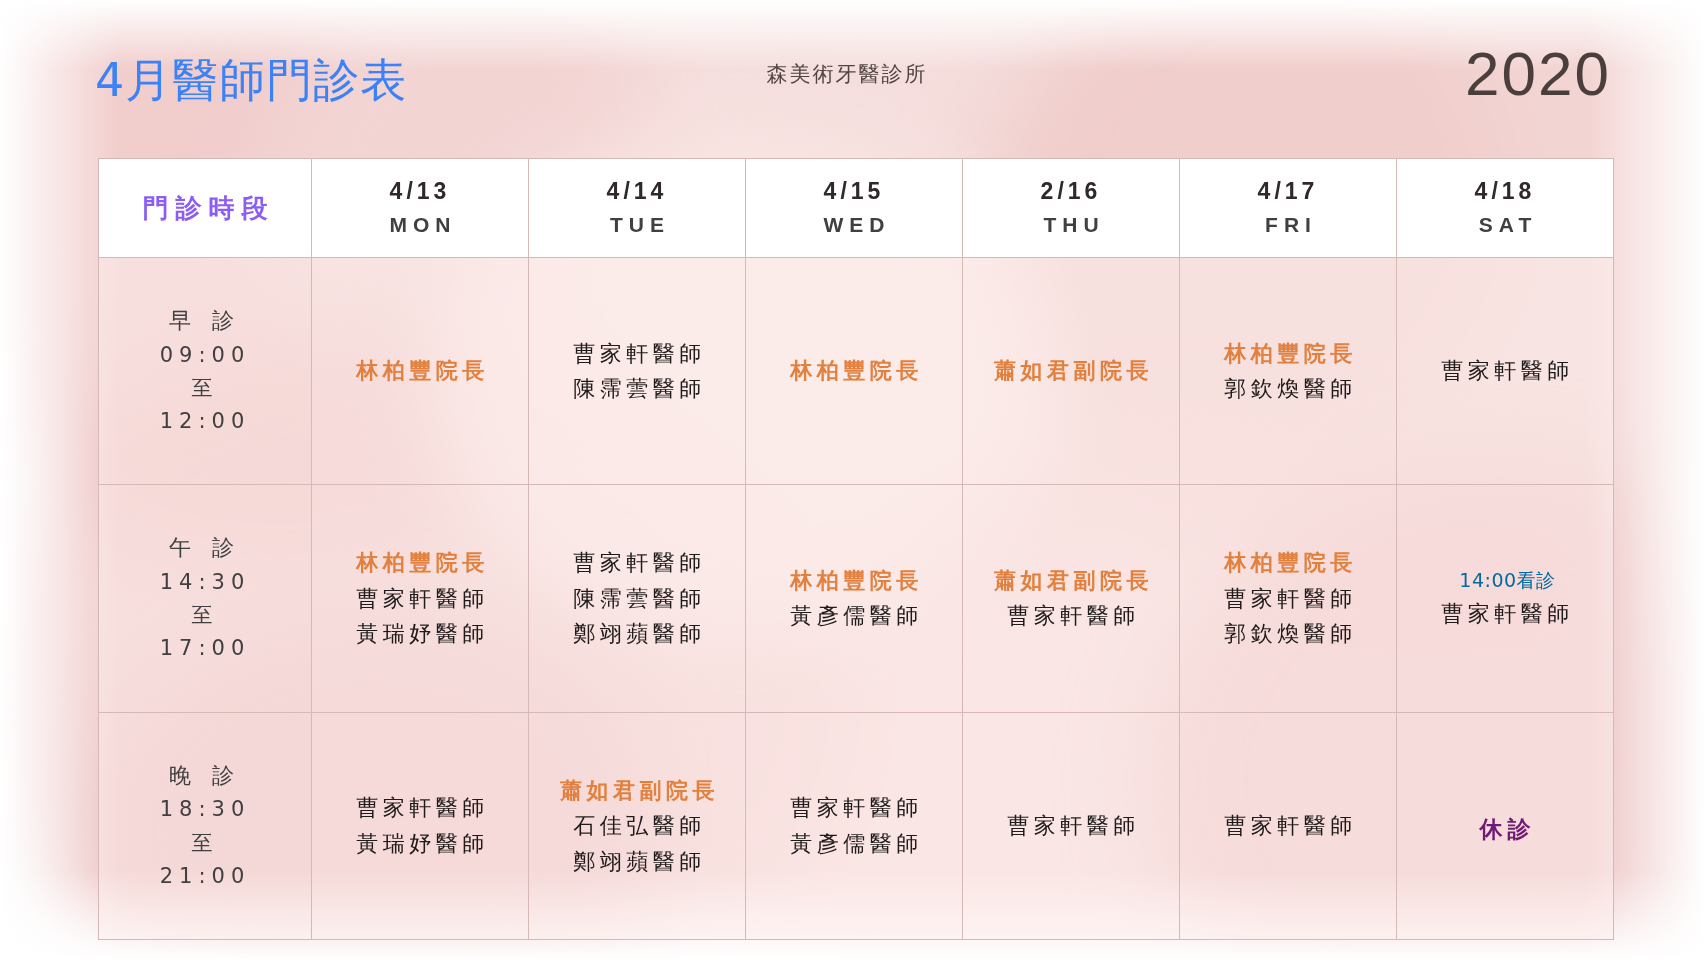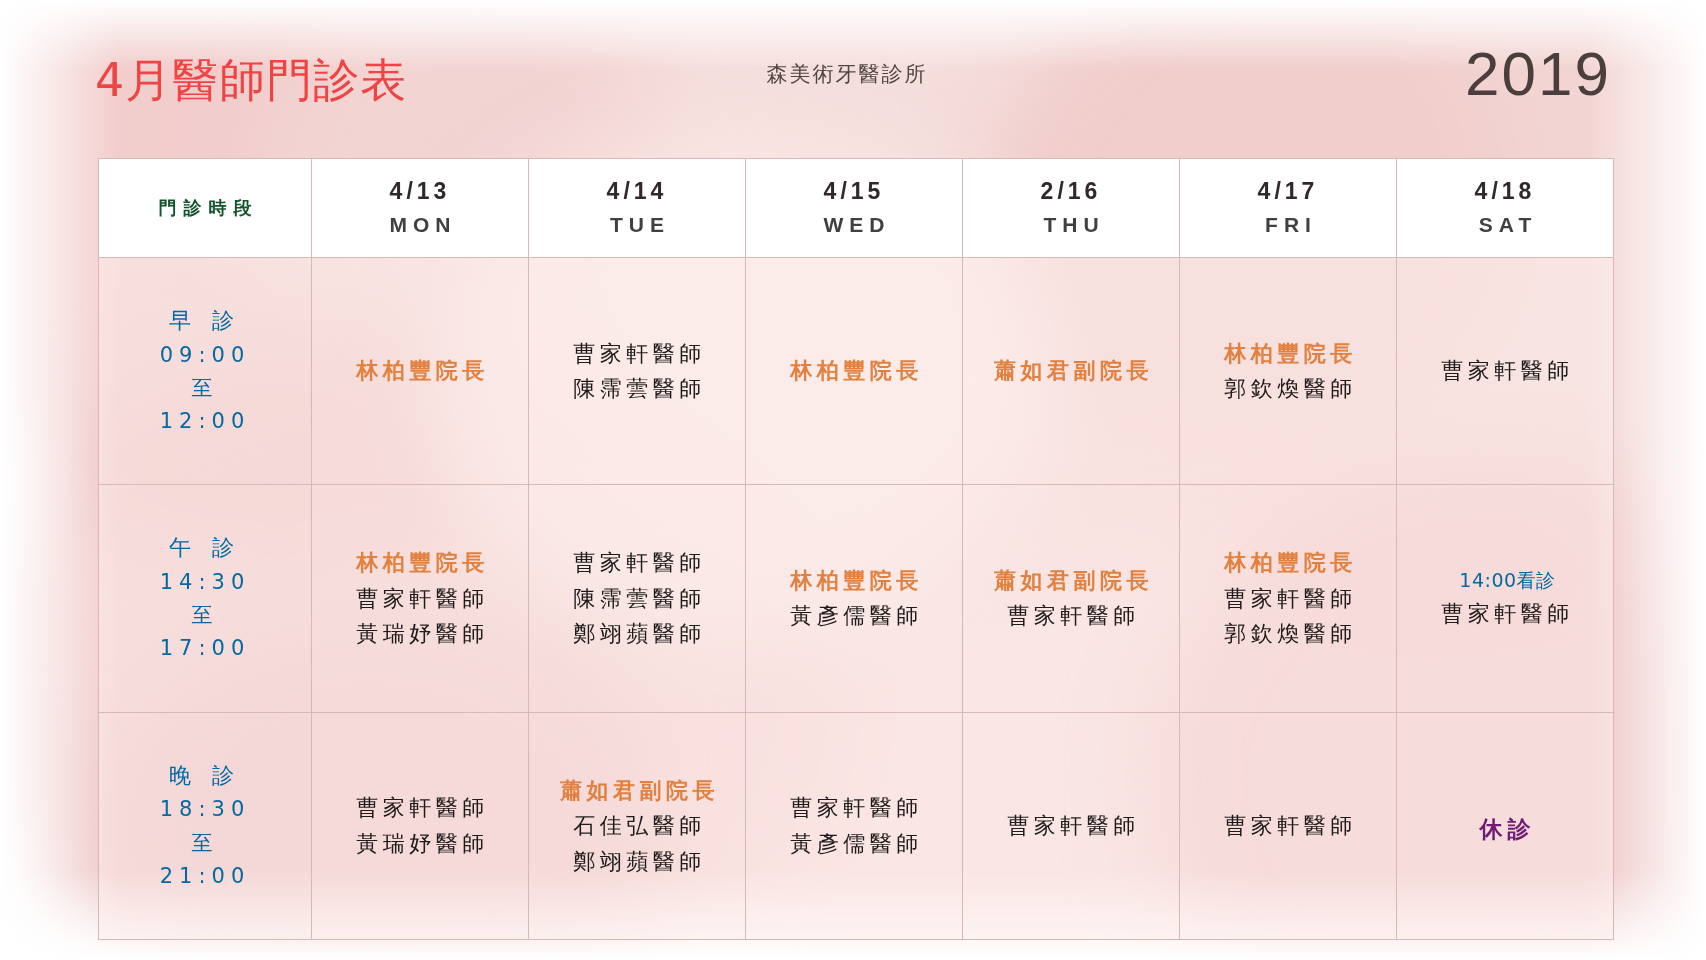--- a/index.html
+++ b/index.html
@@ -93,21 +93,21 @@
     position: absolute;
     left: 0; right: 0; top: 48px;
     height: 90px;
   }
   .title-main {
     position: absolute;
     left: 95px;
     top: 2px;
     font-size: 46px;
     letter-spacing: 1px;
-    color: #ef4444;
+    color: #3b82f6;
     font-family: "DejaVu Sans", "Liberation Sans", sans-serif;
     white-space: nowrap;
   }
   .clinic {
     position: absolute;
     left: 0; right: 12px;
     top: 12px;
     text-align: center;
     color: #4f4542;
   }
@@ -172,41 +172,41 @@
   .dh-day {
     font-size: 21px;
     letter-spacing: 6px;
     color: #404040;
     font-family: "Liberation Sans", sans-serif;
     font-weight: bold;
     line-height: 1.6;
     padding-left: 6px;
   }
   .th-time-label {
-    font-size: 18px;
+    font-size: 26px;
     letter-spacing: 7px;
-    color: #14532d;
+    color: #8b5cf6;
     font-family: "DejaVu Sans", "Liberation Sans", sans-serif;
     padding-left: 7px;
   }
 
   tbody td {
     background: rgba(253, 240, 238, 0.55);
   }
   tbody tr { height: 204px; }
 
   td.time-cell {
     background: rgba(253, 241, 239, 0.5);
     padding-right: 28px;
     text-align: right;
   }
   .tc-line {
     font-size: 21px;
     letter-spacing: 6px;
-    color: #0369a1;
+    color: #404040;
     line-height: 1.58;
     font-family: "DejaVu Sans", "Liberation Sans", sans-serif;
   }
   .tc-line.session {
     font-size: 22px;
     letter-spacing: 7px;
   }
 
   .names {
     display: flex;
@@ -259,21 +259,21 @@
   <div class="bg-fade-b"></div>
 </div>
 
 <div class="page">
 
   <div class="header">
     <div class="title-main">4月醫師門診表</div>
     <div class="clinic">
       <div class="clinic-cn">森美術牙醫診所</div>
     </div>
-    <div class="year">2019</div>
+    <div class="year">2020</div>
   </div>
 
   <div class="table-wrap">
     <table class="schedule">
       <thead>
         <tr>
           <th class="col-time">
             <div class="th-time-label">門診時段</div>
           </th>
           <th>

